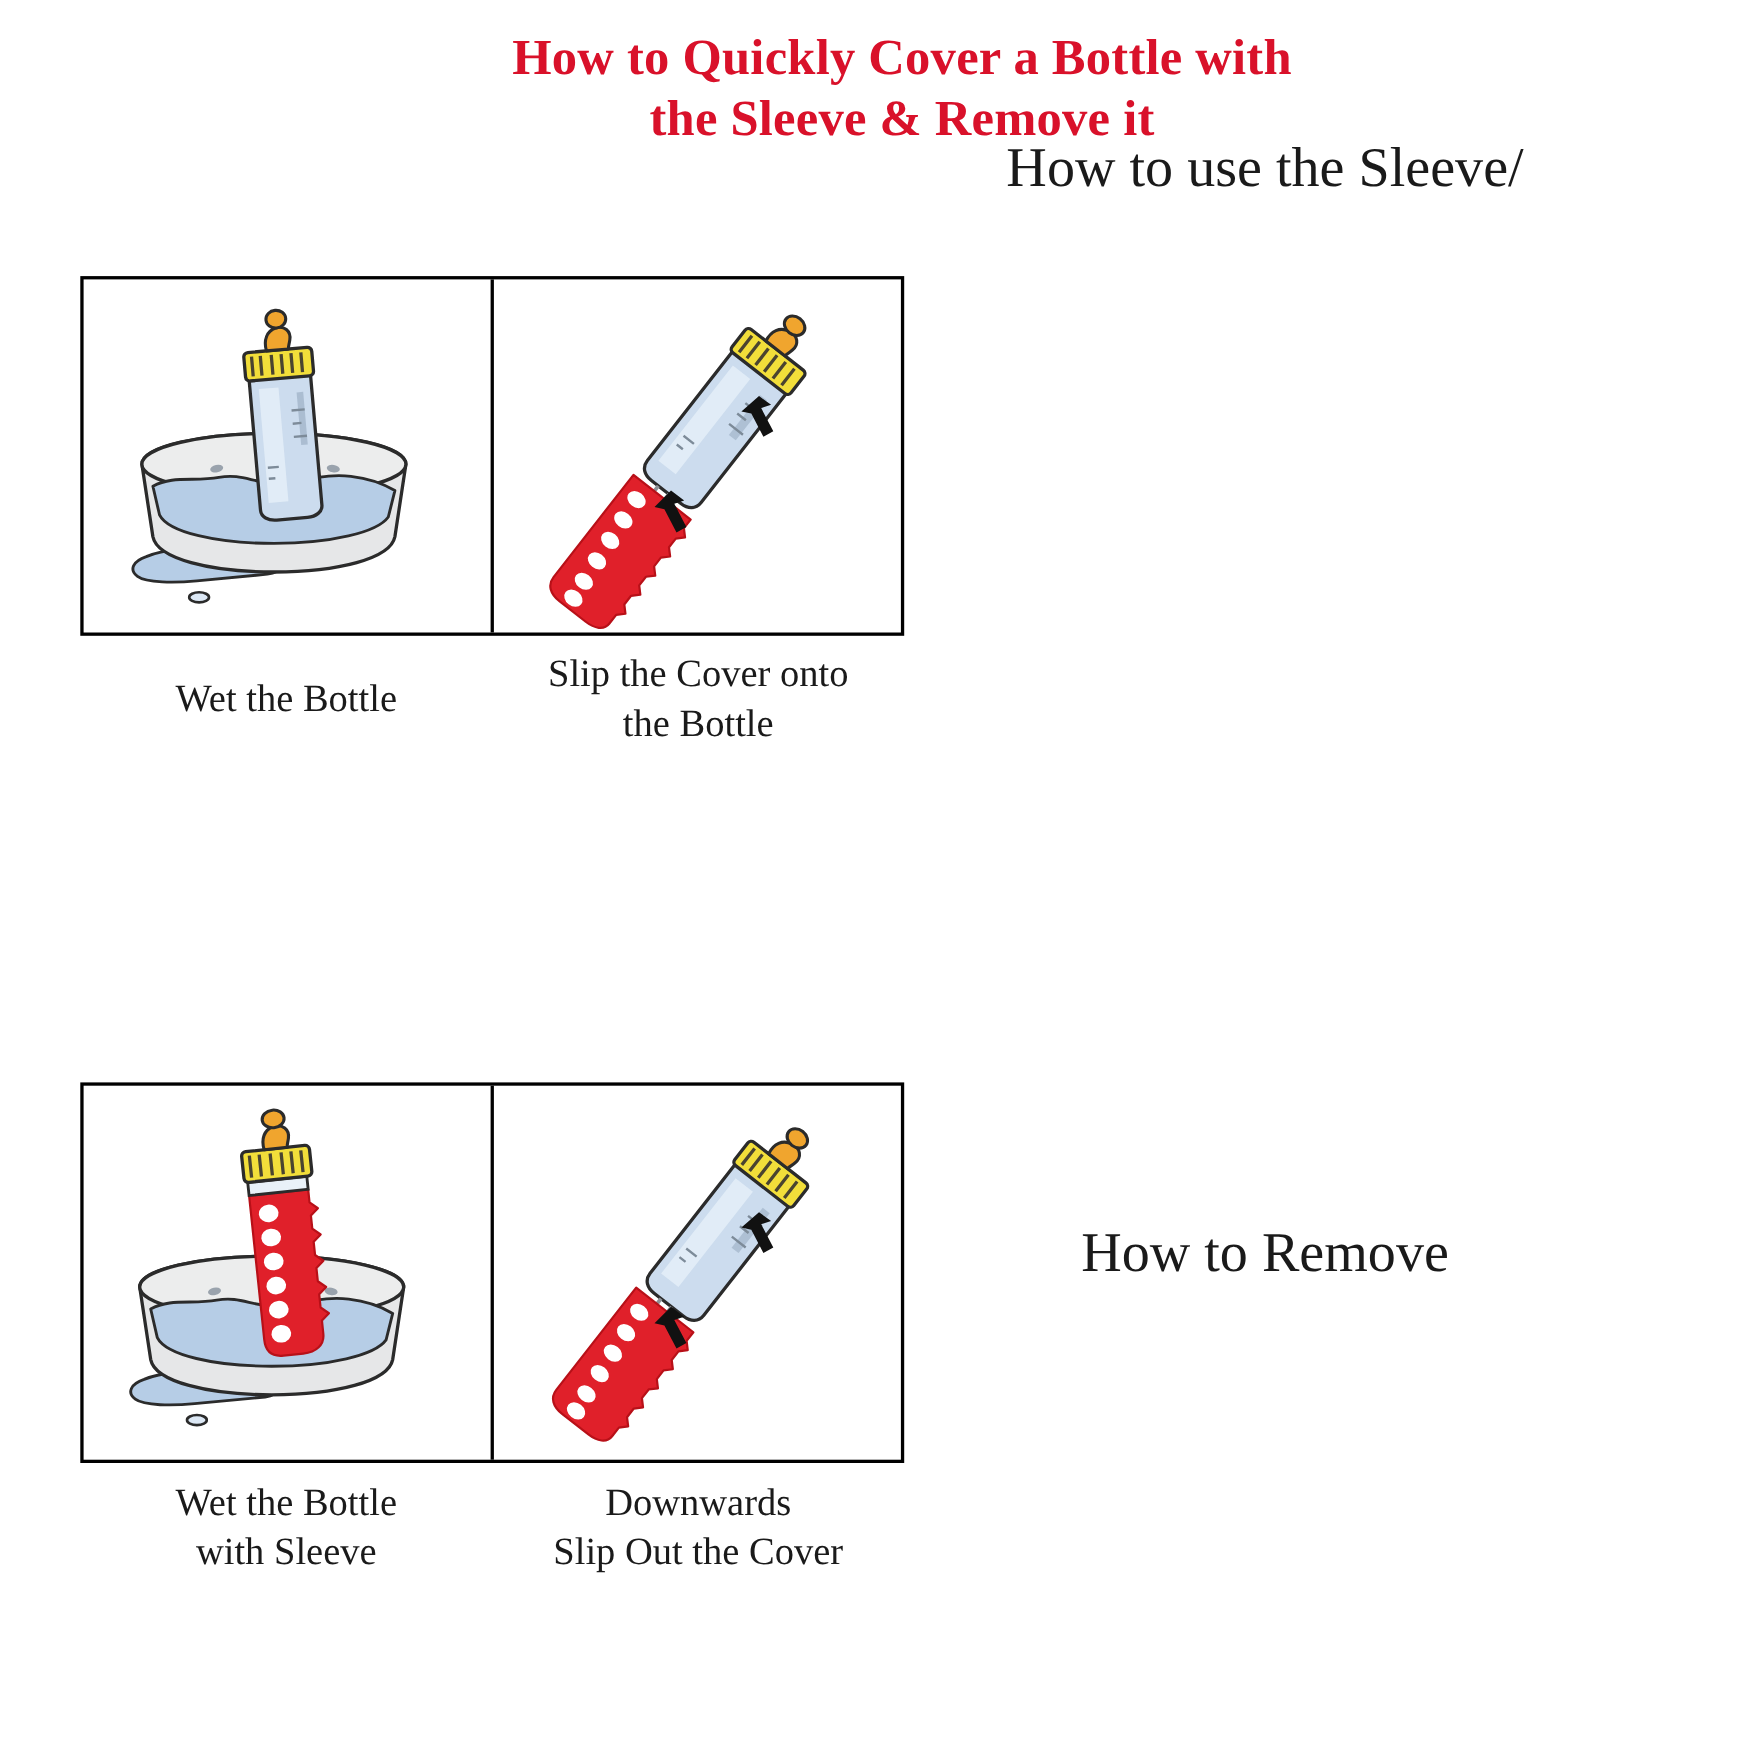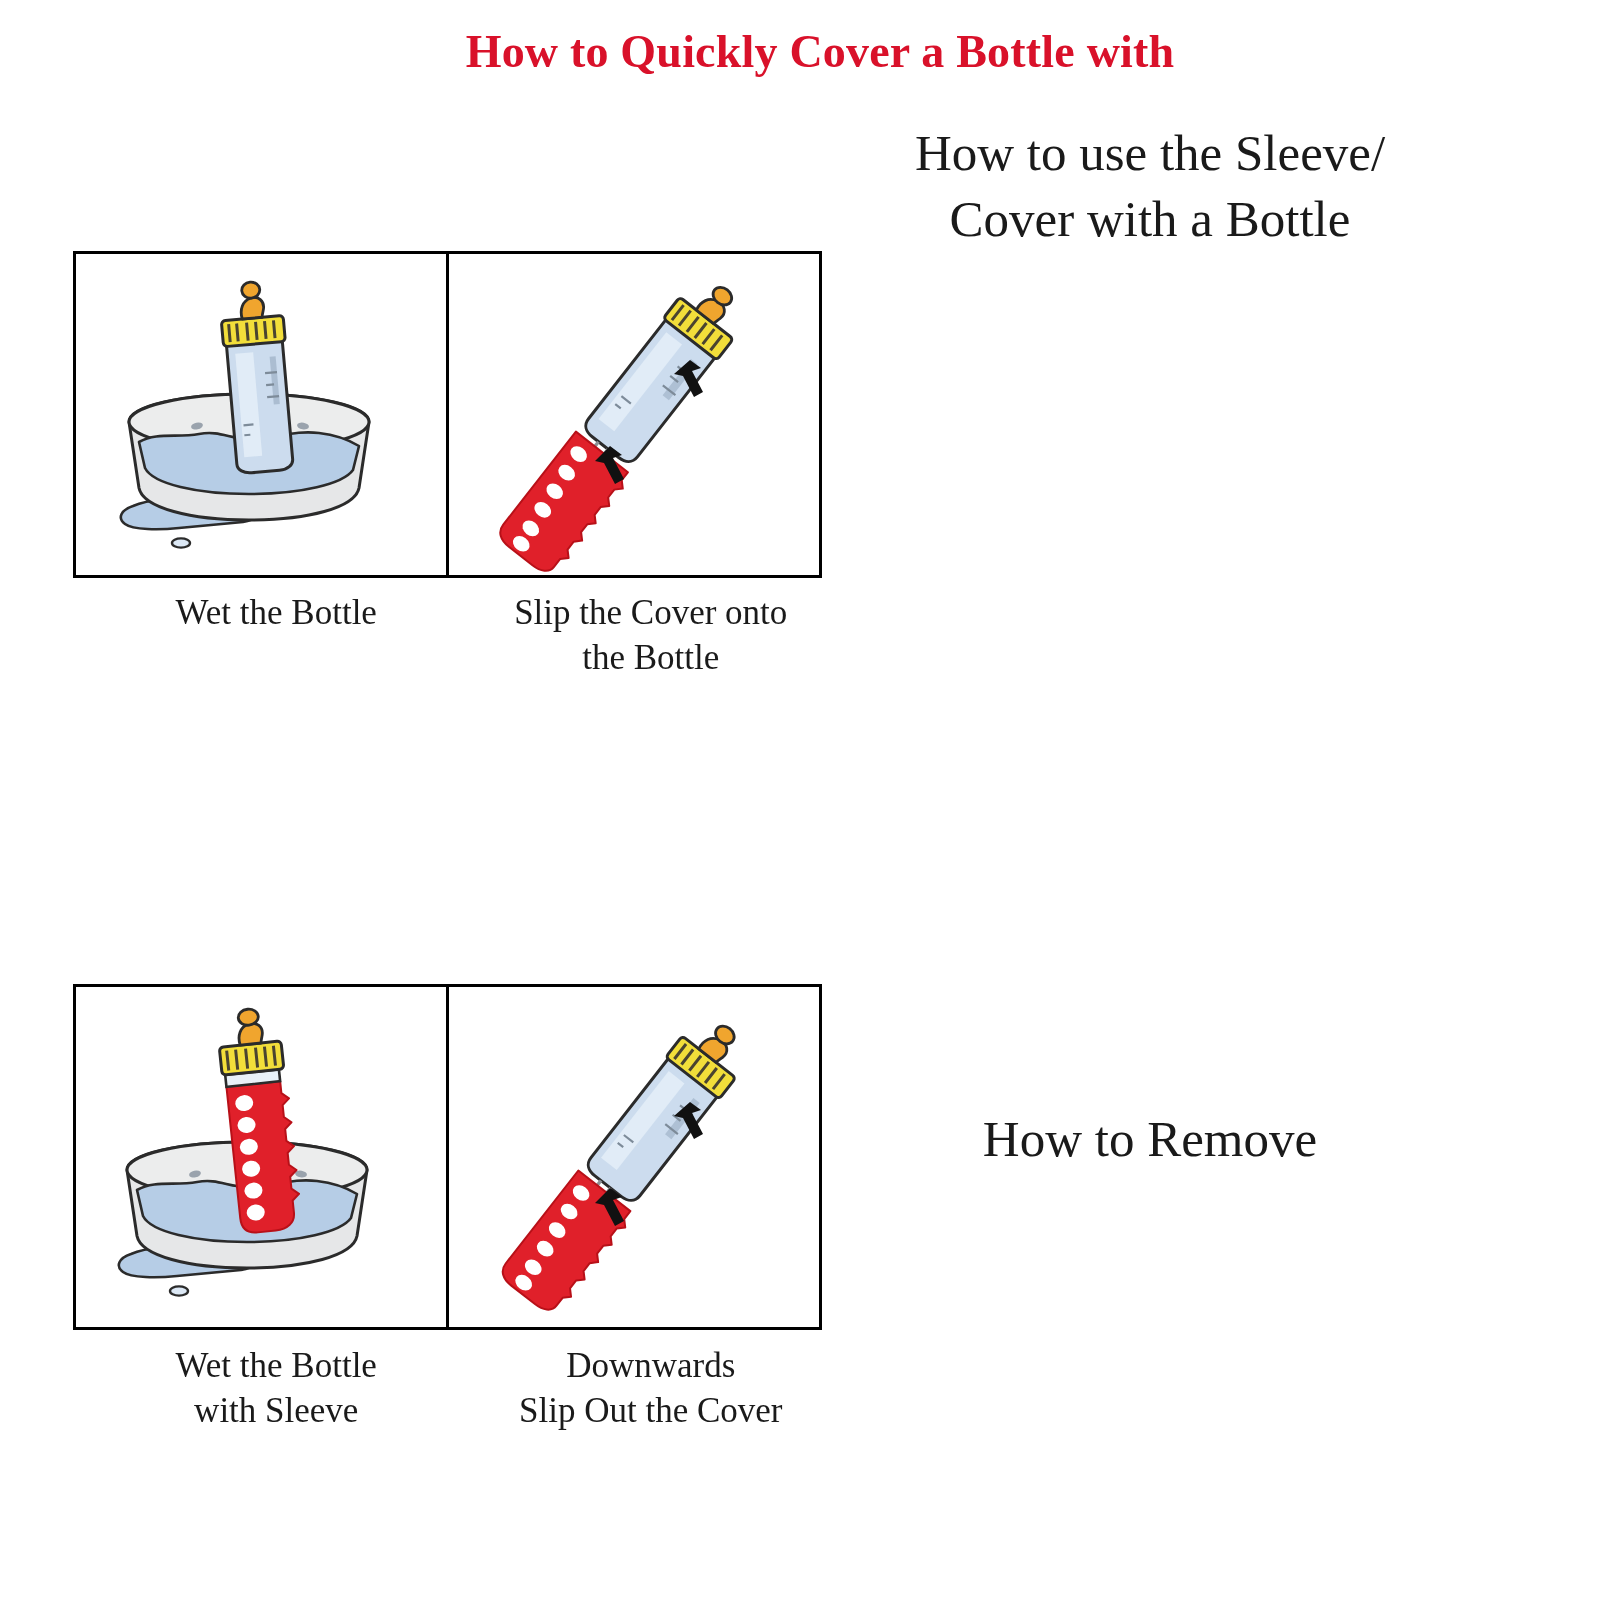--- a/index.html
+++ b/index.html
@@ -64,23 +64,24 @@
   .panel + .panel {
     border-left: 3px solid #000000;
   }
   .panel svg {
     display: block;
   }
 
   
   .caption-row {
     position: absolute;
-    left: 89px;
+    left: 73px;
     width: 749px;
     display: flex;
+    align-items: center;
   }
   #section-cover .caption-row { top: 340px; }
   #section-remove .caption-row { top: 360px; }
 
   .caption {
     flex: 1 1 50%;
     text-align: center;
     font-size: 35px;
     color: #1a1a1a;
     line-height: 1.28;
@@ -107,20 +108,21 @@
     top: 1106px;
     width: 540px;
   }
   .side-heading .ln { display: block; }
 </style>
 </head>
 <body>
 
 <div class="page-title">
   <span class="ln">How to Quickly Cover a Bottle with</span>
+  <span class="ln">the Sleeve &amp; Remove it</span>
 </div>
 
 <div class="section" id="section-cover">
 
   <div class="panel-frame">
 
     <div class="panel">
       <svg width="360" height="318" viewBox="0 0 360 318">
 
         <path d="M52 250 C 40 254 36 262 44 268 C 52 274 78 274 98 272 L 162 266 C 176 264 178 256 168 252 L 120 244 C 96 240 66 244 52 250 Z" fill="#b6cde6" stroke="#2b2b2b" stroke-width="2.6" stroke-linejoin="round"></path>
@@ -215,21 +217,20 @@
     </div>
     <div class="caption">
       <span class="ln">Slip the Cover onto</span>
       <span class="ln">the Bottle</span>
     </div>
   </div>
 </div>
 
 <div class="side-heading" id="heading-use">
   <span class="ln">How to use the Sleeve/</span>
-  <span class="ln">Cover with a Bottle</span>
 </div>
 
 <div class="section" id="section-remove">
 
   <div class="panel-frame">
 
     <div class="panel">
       <svg width="360" height="338" viewBox="0 0 360 338">
 
         <path d="M50 266 C 38 270 34 278 42 284 C 50 290 76 290 96 288 L 160 282 C 174 280 176 272 166 268 L 118 260 C 94 256 64 260 50 266 Z" fill="#b6cde6" stroke="#2b2b2b" stroke-width="2.6" stroke-linejoin="round"></path>

